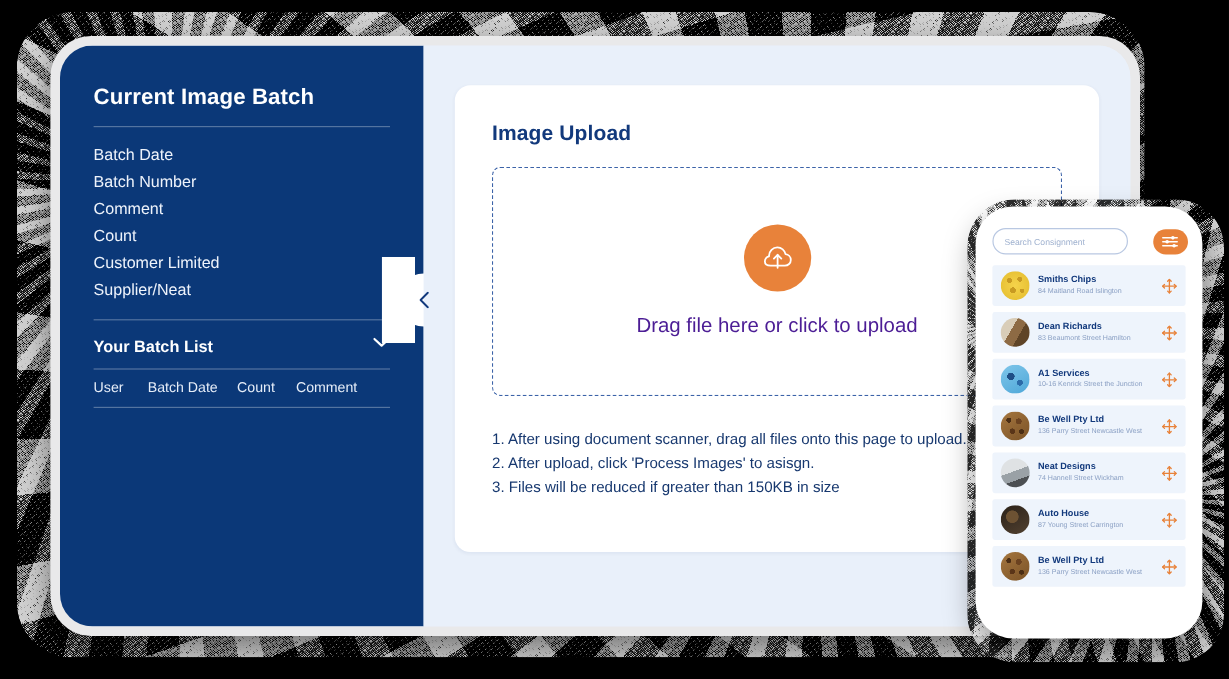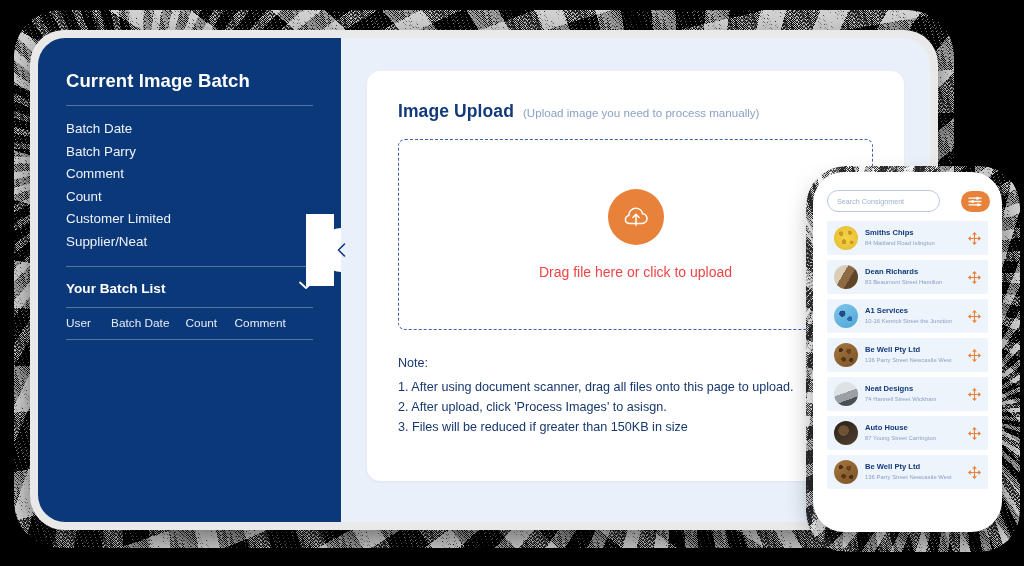--- a/index.html
+++ b/index.html
@@ -41,21 +41,21 @@
   .noise-shadow.phone {
     left: 806px; top: 166px; width: 214px; height: 386px;
     border-radius: 40px;
     -webkit-mask-image: radial-gradient(115% 112% at 52% 50%, #000 0%, #000 62%, rgba(0,0,0,.5) 82%, rgba(0,0,0,0) 98%);
             mask-image: radial-gradient(115% 112% at 52% 50%, #000 0%, #000 62%, rgba(0,0,0,.5) 82%, rgba(0,0,0,0) 98%);
   }
 
   
   #tablet-frame {
     position: absolute;
-    left: 30px; top: 30px;
+    left: 42px; top: 30px;
     width: 908px; height: 500px;
     background: #e9e9ea;
     border-radius: 34px;
     padding: 8px;
     box-shadow: 0 10px 26px rgba(0,0,0,.45);
   }
   #tablet-screen {
     position: relative;
     width: 100%; height: 100%;
     border-radius: 27px;
@@ -180,22 +180,22 @@
   #upload-badge {
     width: 56px; height: 56px;
     border-radius: 50%;
     background: #e8823a;
     display: flex;
     align-items: center;
     justify-content: center;
     margin-bottom: 19px;
   }
   .dz-text {
-    font-size: 14px;
-    color: #ef4444;
+    font-size: 17px;
+    color: #4c1d95;
     font-weight: 500;
   }
   #note {
     margin-top: 26px;
   }
   .note-label {
     font-size: 12.6px;
     color: #17386f;
     margin-bottom: 7px;
   }
@@ -323,21 +323,21 @@
   <div id="tablet-frame">
     <div id="tablet-screen">
 
       <aside id="sidebar">
 
         <div class="side-title">Current Image Batch</div>
         <div class="side-rule"></div>
 
         <div>
           <div class="side-field">Batch Date</div>
-          <div class="side-field">Batch Parry</div>
+          <div class="side-field">Batch Number</div>
           <div class="side-field">Comment</div>
           <div class="side-field">Count</div>
           <div class="side-field">Customer Limited</div>
           <div class="side-field">Supplier/Neat</div>
         </div>
 
         <div class="side-rule"></div>
 
         <div class="batch-select">
           <span>Your Batch List</span>
@@ -360,36 +360,34 @@
             <path d="M7.5 1L1.5 7L7.5 13" stroke="#12397c" stroke-width="1.6" stroke-linecap="round" stroke-linejoin="round"></path>
           </svg>
         </div>
       </aside>
 
       <main id="main">
         <section id="upload-card">
 
           <div class="card-head">
             <span class="card-title">Image Upload</span>
-            <span class="card-sub">(Upload image you need to process manually)</span>
           </div>
 
           <div id="dropzone">
             <div id="upload-badge">
               <svg width="28" height="28" viewBox="0 0 28 28" fill="none">
                 <path d="M8.2 20.4h11.9c2.7 0 4.9-2.1 4.9-4.8 0-2.5-1.9-4.6-4.4-4.8-.6-3.2-3.4-5.6-6.8-5.6-3.8 0-6.9 3-6.9 6.8 0 .2 0 .4 0 .6-2 .5-3.5 2.3-3.5 4.4 0 2 1.5 3.4 4.8 3.4z" stroke="#ffffff" stroke-width="1.5" stroke-linejoin="round"></path>
                 <path d="M14 22.2V11.6" stroke="#ffffff" stroke-width="1.5" stroke-linecap="round"></path>
                 <path d="M10.9 14.5L14 11.3l3.1 3.2" stroke="#ffffff" stroke-width="1.5" stroke-linecap="round" stroke-linejoin="round"></path>
               </svg>
             </div>
             <div class="dz-text">Drag file here or click to upload</div>
           </div>
 
           <div id="note">
-            <div class="note-label">Note:</div>
             <div class="note-line">1. After using document scanner, drag all files onto this page to upload.</div>
             <div class="note-line">2. After upload, click 'Process Images' to asisgn.</div>
             <div class="note-line">3. Files will be reduced if greater than 150KB in size</div>
           </div>
 
         </section>
       </main>
 
     </div>
   </div>

